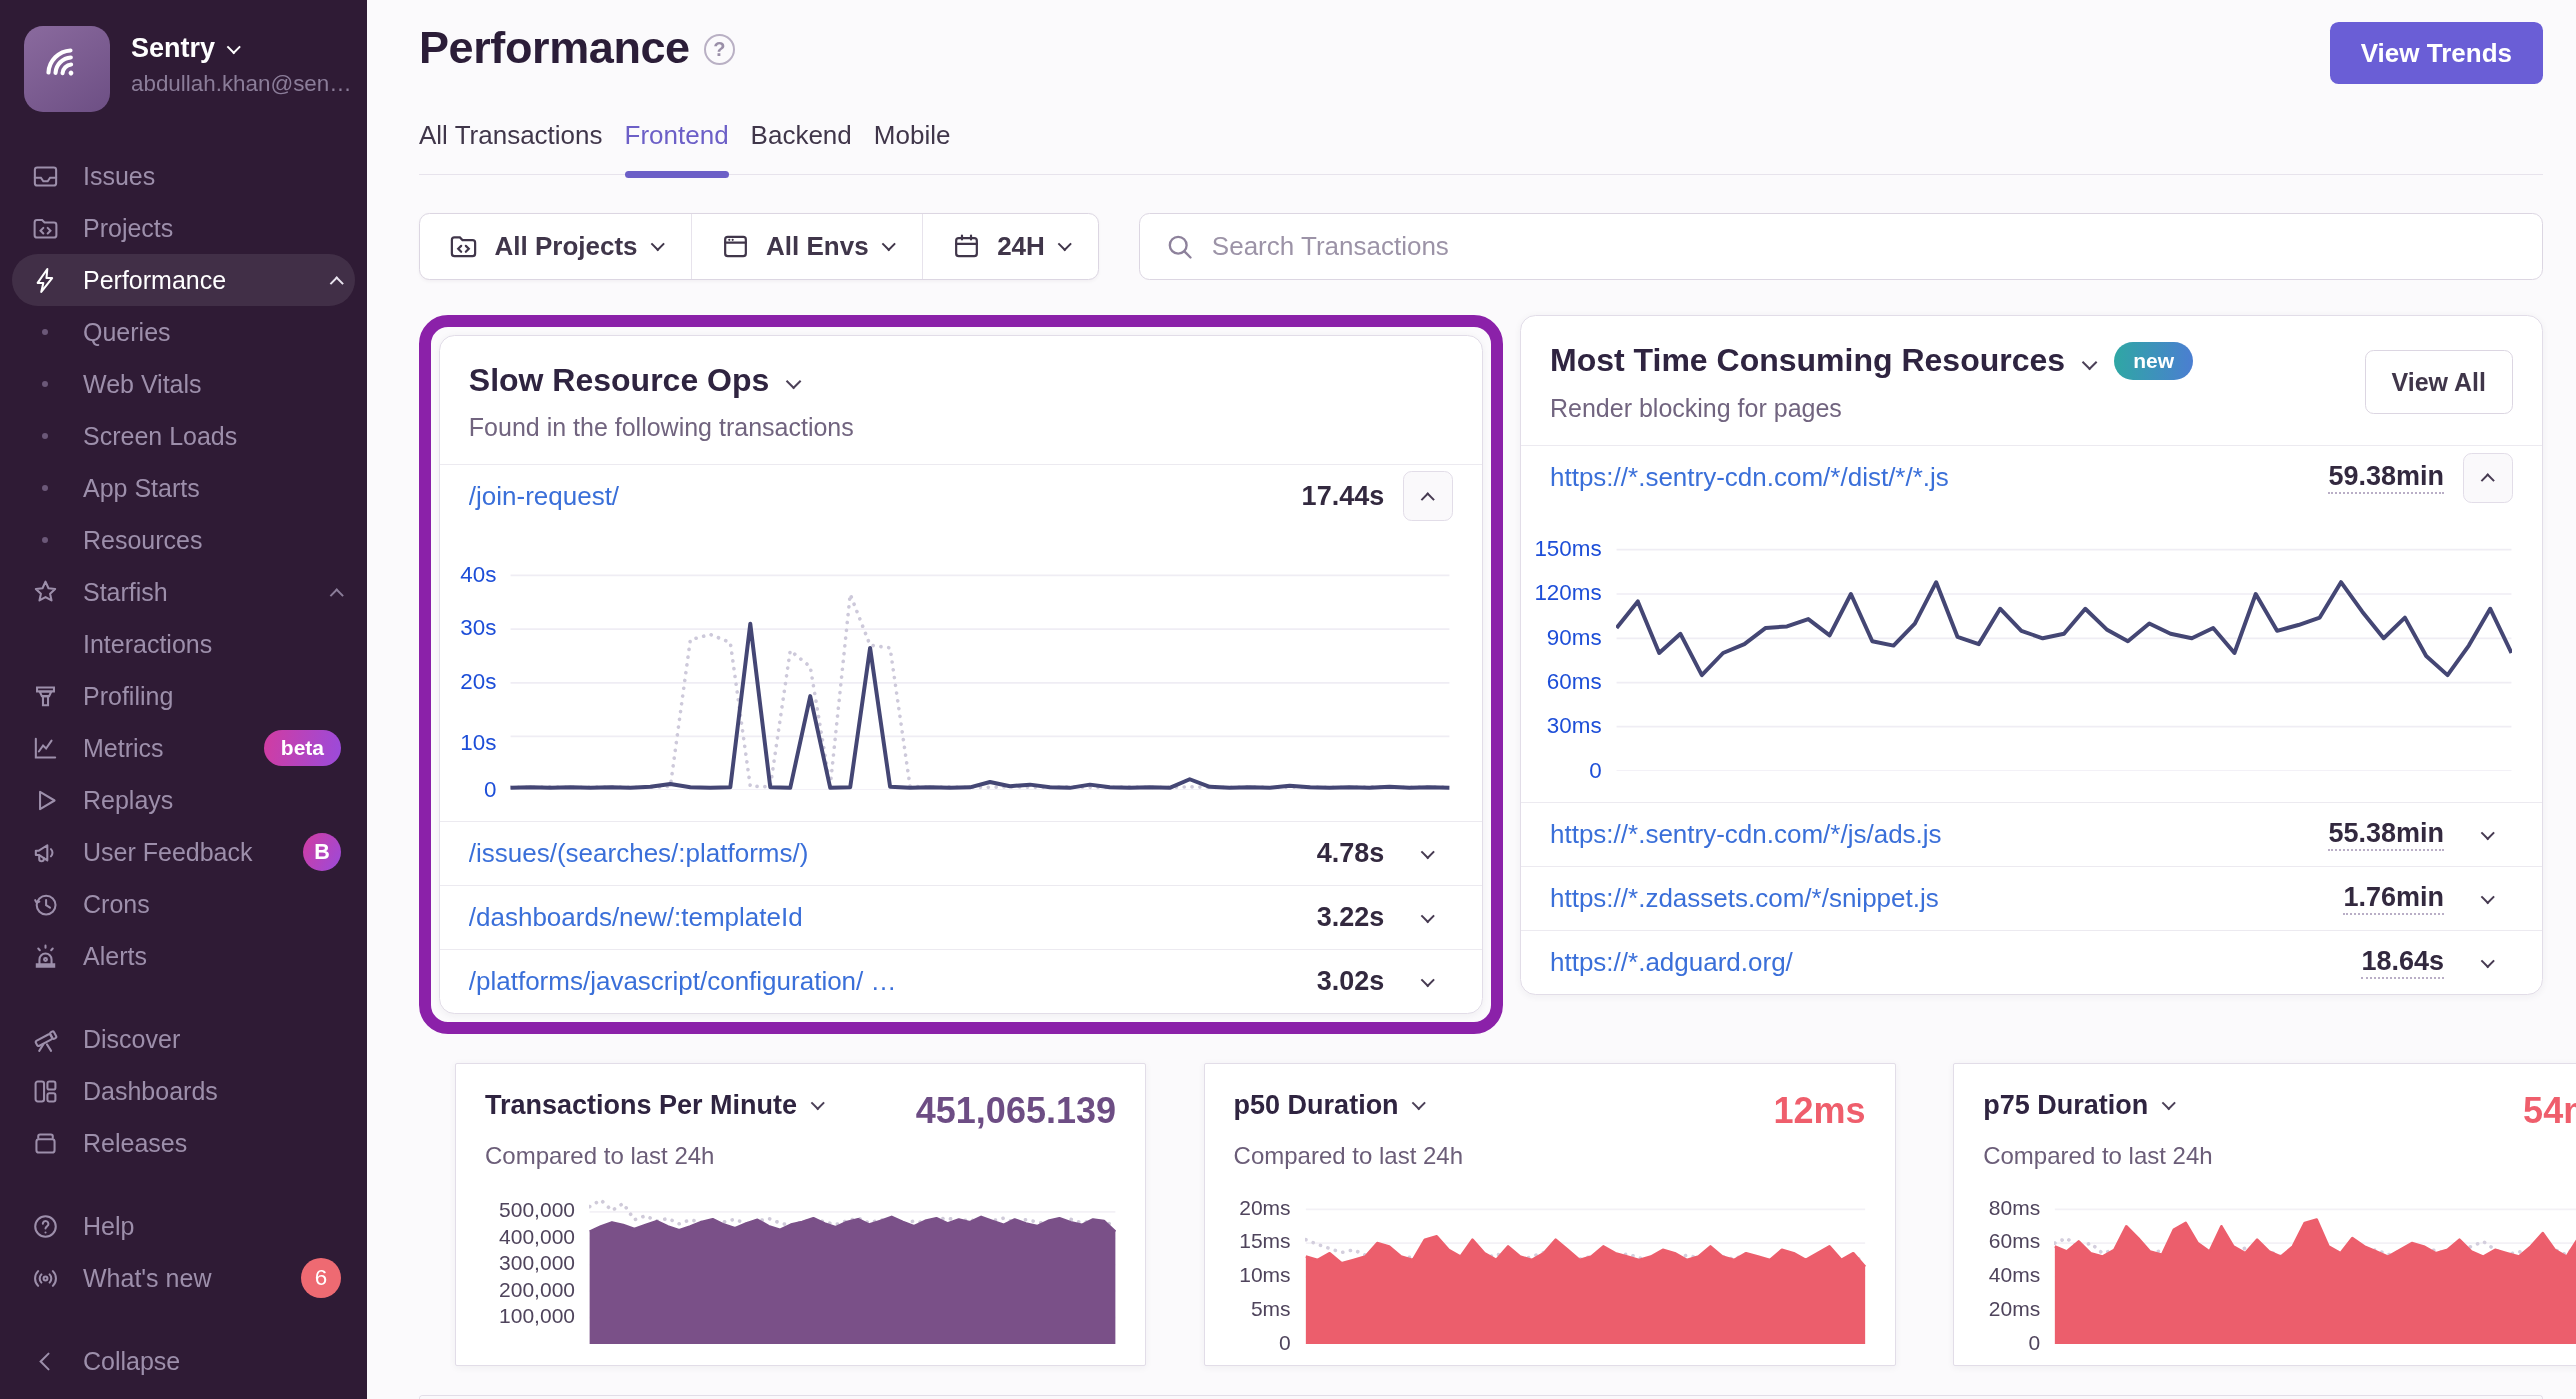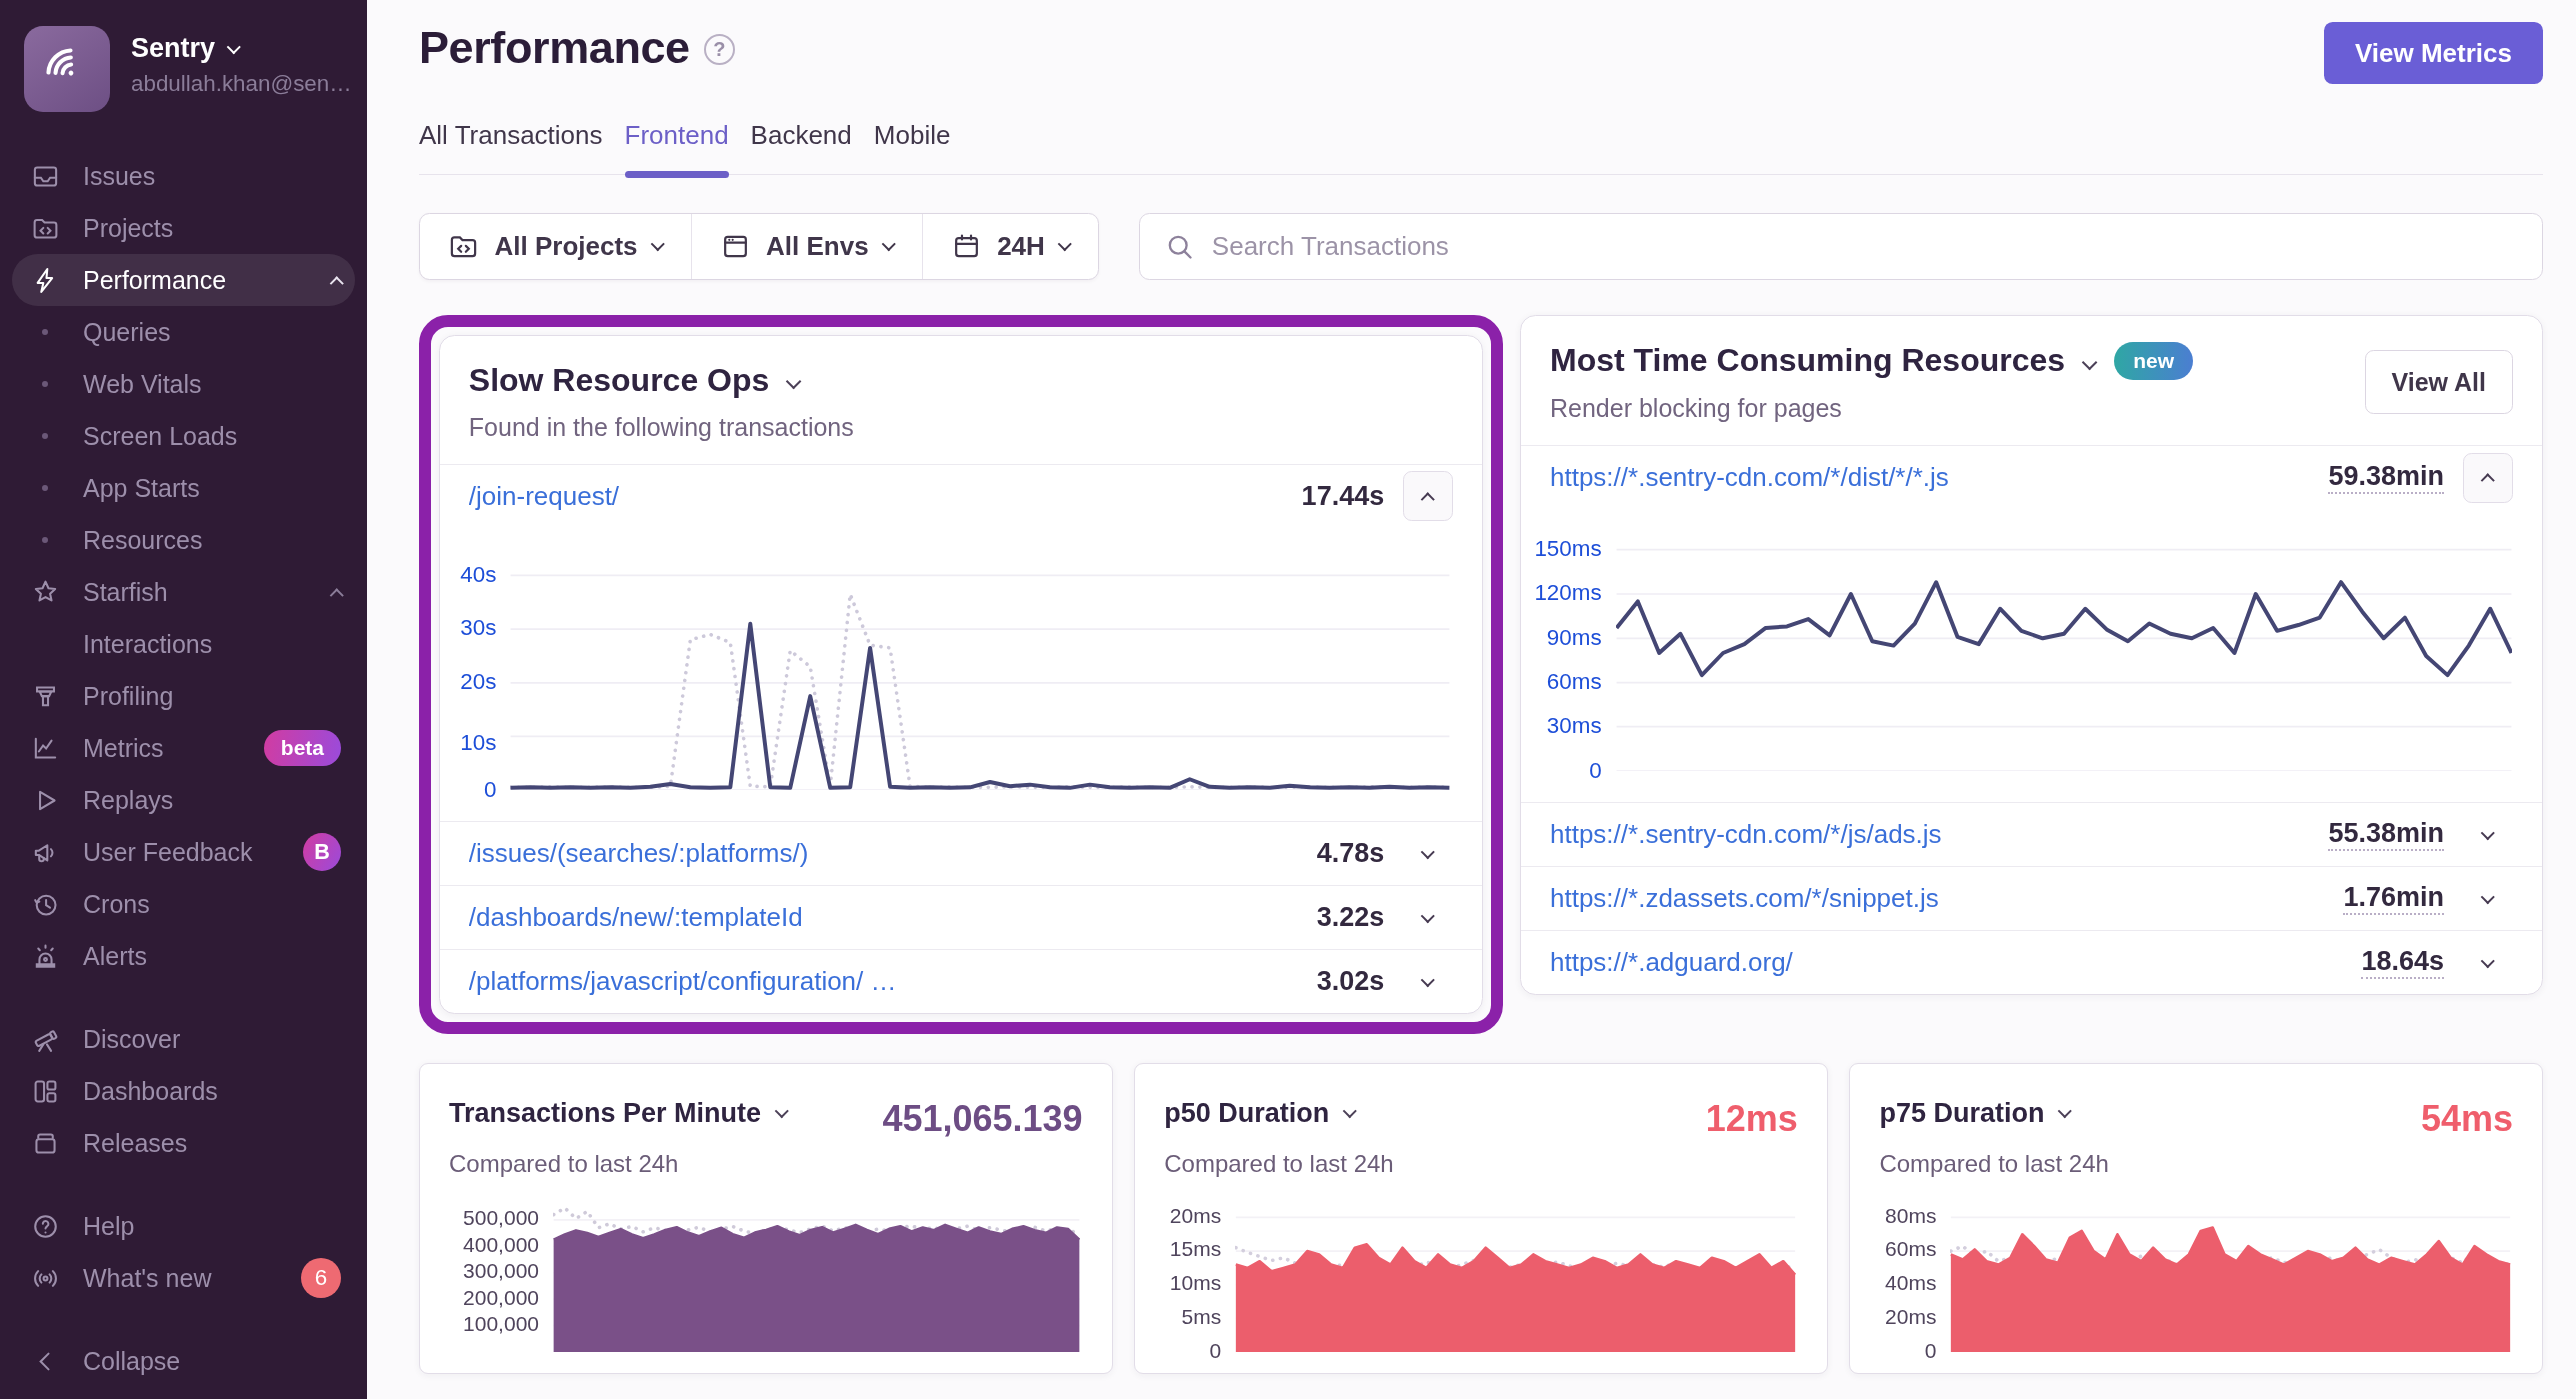--- a/index.html
+++ b/index.html
@@ -105,22 +105,22 @@
     color:#473b52; cursor:pointer; }
 
   .chart{ display:flex; }
   .big-chart{ height:293px; padding:26px 29px 31px 8.6px; border-top:none; }
   .ylabels{ position:relative; flex:none; font-size:22.4px; color:#1d4ed8; }
   .ytick{ position:absolute; right:14px; white-space:nowrap; }
   .plot{ flex:1; position:relative; }
 
   
   .cards{ display:flex; gap:21.6px; margin-top:29px; }
-  .card{ flex:1; background:#fff; border:1.7px solid #e2dde8; border-radius:9px;
-    padding:34px 29px 21px; box-shadow:0 1.7px 7px rgba(43,34,51,.05); }
+  .card{ flex:1; background:#fff; border:1.7px solid #e2dde8; border-radius:2px;
+    padding:26px 29px 21px; box-shadow:0 1.7px 7px rgba(43,34,51,.05);margin-left:36px; }
   .card-top{ display:flex; align-items:flex-start; }
   .card-title{ font-size:27px; font-weight:700; color:#2f2440; display:flex; align-items:center; gap:15.5px; }
   .card-title .chev{ color:#4c4158; }
   .card-value{ margin-left:auto; font-size:36px; font-weight:700; }
   .card-sub{ font-size:24px; color:#6b5d78; margin-top:10.4px; }
   .card-chart{ height:148px; margin-top:26px; }
   .card .ylabels{ font-size:21px; color:#4f445c; }
 
   
   .tx-table{ margin-top:29px; background:#fff; border:1.7px solid #e2dde8; border-bottom:none;
@@ -344,21 +344,21 @@
         <span class="lbl">Collapse</span>
       </div>
     </nav>
 </aside>
 
 <main class="main">
 
   <div class="page-header">
     <h1 class="page-title">Performance</h1>
     <span class="help-badge">?</span>
-    <button class="view-trends">View Metrics</button>
+    <button class="view-trends">View Trends</button>
   </div>
 
   <div class="tabs" id="tabs">
       <div class="tab">All Transactions</div>
       <div class="tab active">Frontend</div>
       <div class="tab">Backend</div>
       <div class="tab">Mobile</div>
     </div>
 
   <div class="filter-row">

